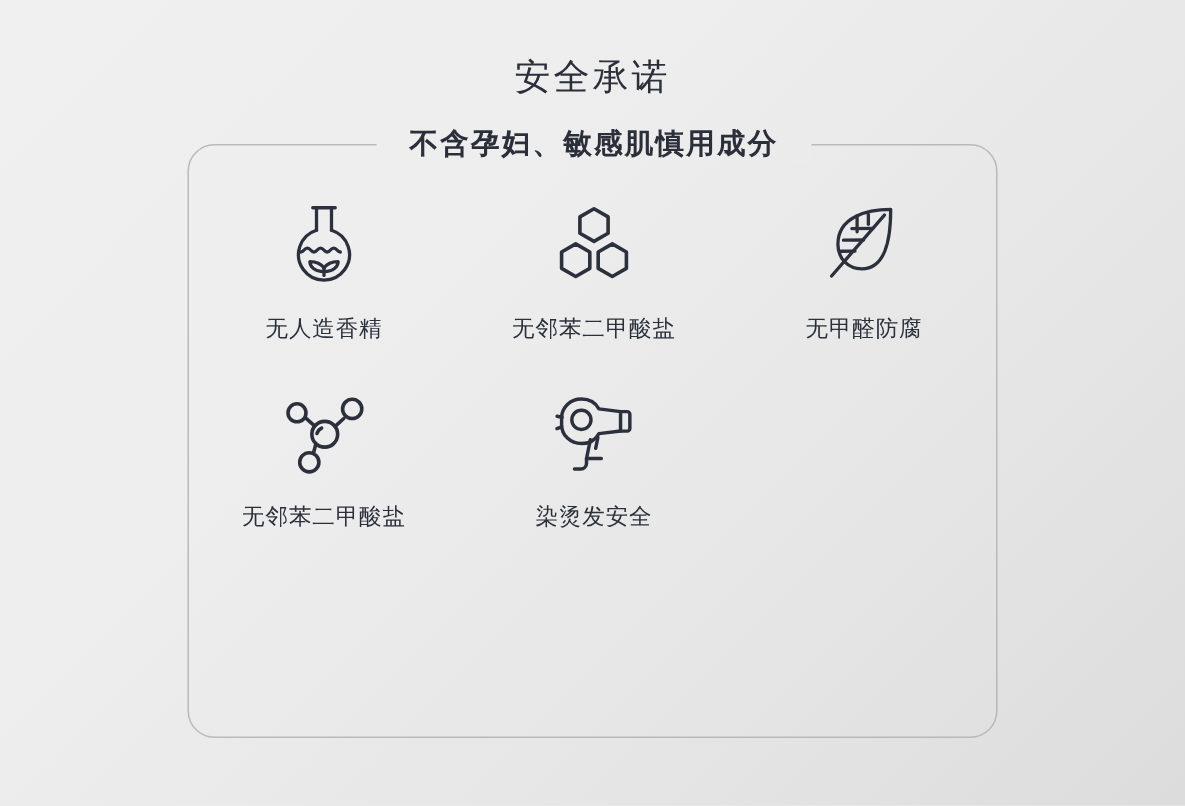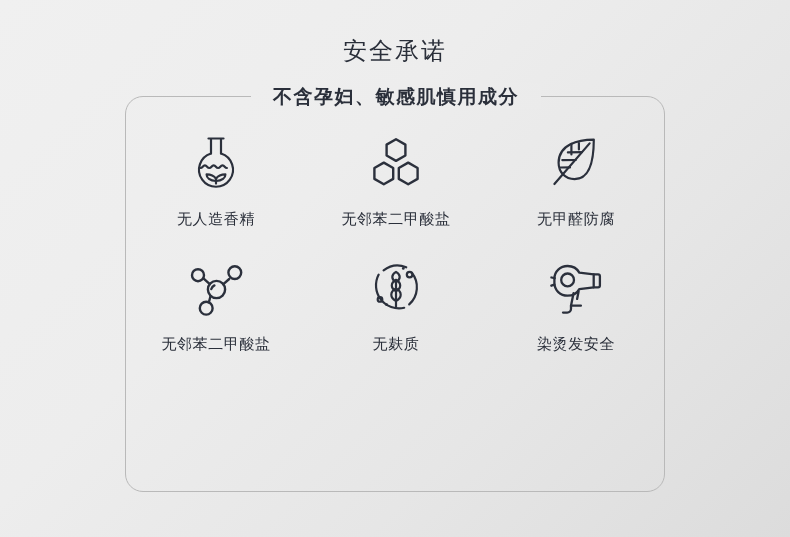--- a/index.html
+++ b/index.html
@@ -177,38 +177,20 @@
             <circle cx="21.2" cy="48.2" r="6.4"></circle>
             <path d="M18.7 18.6l5.8 5.2"></path>
             <path d="M38.4 24.2l5.8-5.2"></path>
             <path d="M25.5 36.3l-1.6 6"></path>
             <path d="M29.4 25.4c-1.5.7-2.6 2-3.1 3.6"></path>
           </svg>
         </span>
         <span class="caption">无邻苯二甲酸盐</span>
       </div>
 
-      <div class="cell">
-        <span class="glyph">
-          <svg width="62" height="60" viewBox="0 0 62 60" fill="none" stroke="#2b303c" stroke-width="2.2" stroke-linecap="round" stroke-linejoin="round">
-            <path d="M46.8 13.8a23 23 0 0 1-2.6 31.6"></path>
-            <path d="M39.2 48.8A23 23 0 0 1 13.7 15.6"></path>
-            <path d="M18.6 11.4a23 23 0 0 1 22.6-3.1"></path>
-            <path d="M31 20.8c-2.6 1.4-4.2 3.5-4.2 5.7 0 2.2 1.6 4.3 4.2 5.7 2.6-1.4 4.2-3.5 4.2-5.7 0-2.2-1.6-4.3-4.2-5.7z"></path>
-            <path d="M31 12.9c-2.3 1.3-3.7 3.2-3.7 5.2 0 2 1.4 3.9 3.7 5.2 2.3-1.3 3.7-3.2 3.7-5.2 0-2-1.4-3.9-3.7-5.2z"></path>
-            <path d="M31 29.6c-2.9 1.5-4.7 3.8-4.7 6.2 0 2.4 1.8 4.7 4.7 6.2 2.9-1.5 4.7-3.8 4.7-6.2 0-2.4-1.8-4.7-4.7-6.2z"></path>
-            <path d="M31 22v25.8"></path>
-            <circle cx="44.6" cy="15.6" r="2.8"></circle>
-            <circle cx="15" cy="40.4" r="2.3"></circle>
-            <circle cx="38.3" cy="9.4" r="1.4" fill="#2b303c" stroke="none"></circle>
-            <circle cx="21.6" cy="45.7" r="1.4" fill="#2b303c" stroke="none"></circle>
-          </svg>
-        </span>
-        <span class="caption">无麸质</span>
-      </div>
 
       <div class="cell">
         <span class="glyph">
           <svg width="62" height="58" viewBox="0 0 62 58" fill="none" stroke="#2b303c" stroke-width="2.3" stroke-linecap="round" stroke-linejoin="round">
             <path d="M9.4 18.6c0-7.1 5.9-12.6 13.2-12.6 5.1 0 9.5 2.6 11.7 6.6l14.4 1.8v12.9l-14.4 1.8c-2.2 4-6.6 6.6-11.7 6.6-7.3 0-13.2-5.5-13.2-12.6z"></path>
             <path d="M48.7 14.4h4.4a1.8 1.8 0 0 1 1.8 1.8v9.4a1.8 1.8 0 0 1-1.8 1.8h-4.4"></path>
             <circle cx="22.6" cy="19.9" r="6.4"></circle>
             <path d="M9.4 24.6l-3.1 1.1"></path>
             <path d="M9.7 18.2l-3.3-.7"></path>
             <path d="M28.6 33.1l-2.6 12.6h9.9"></path>

